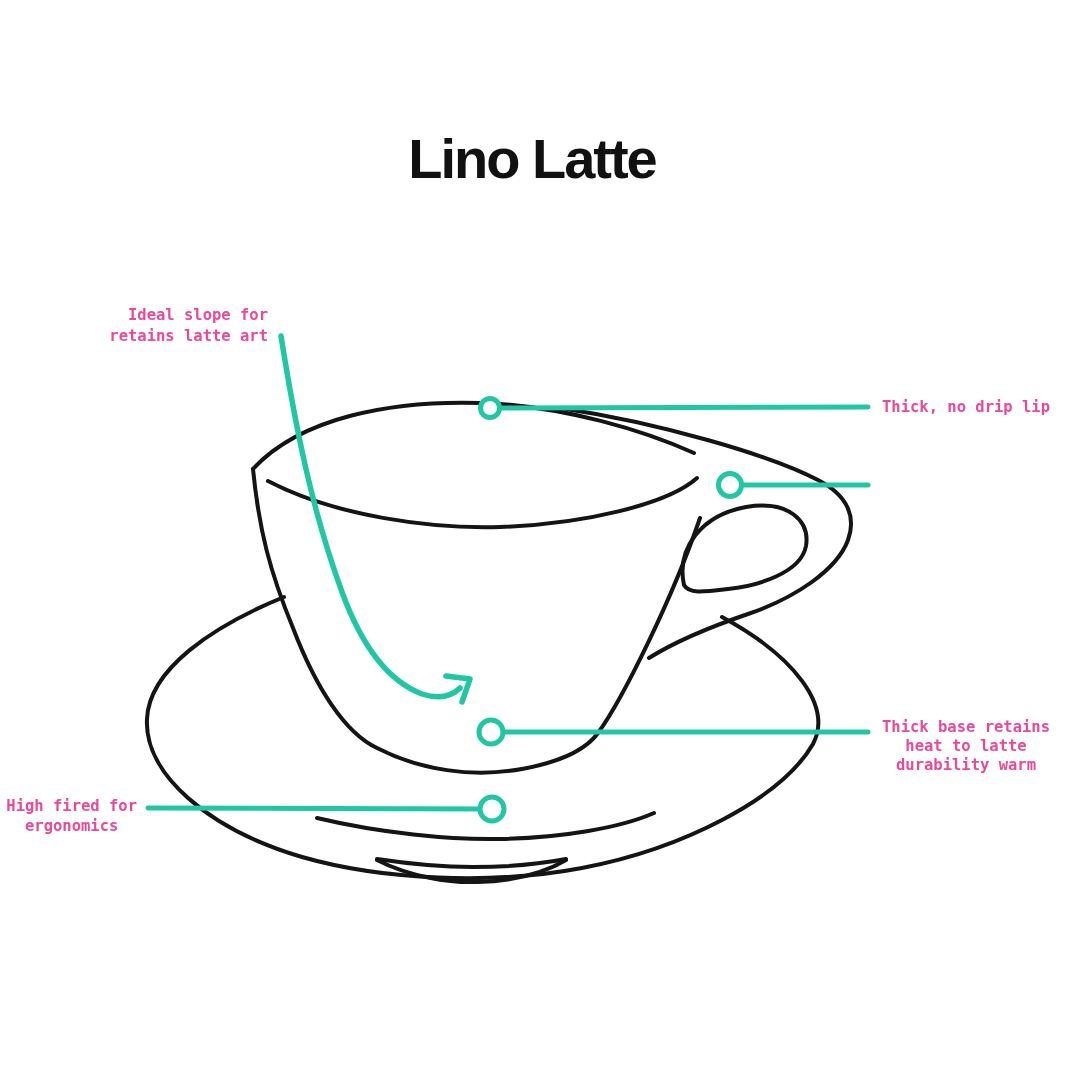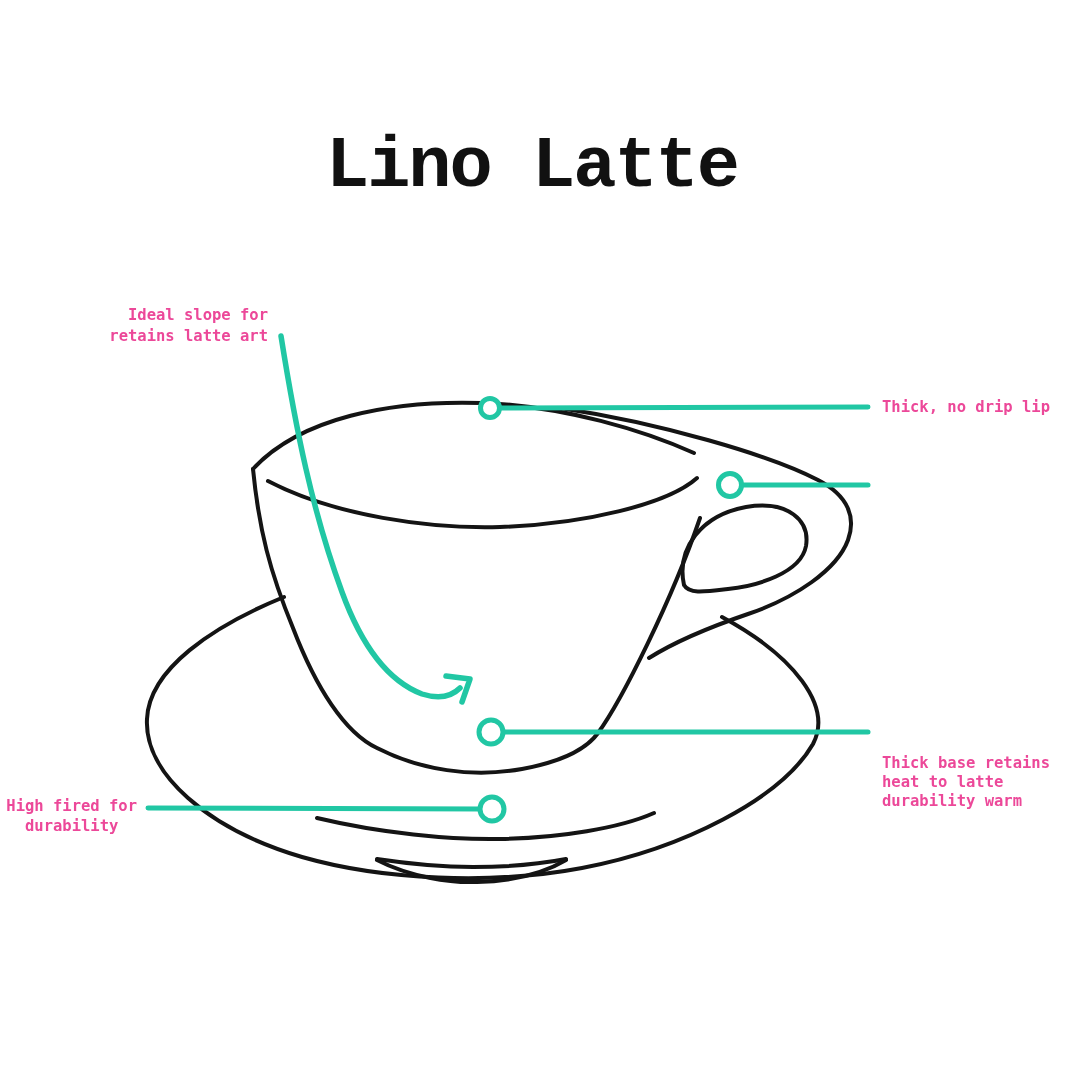--- a/index.html
+++ b/index.html
@@ -8,43 +8,43 @@
     width:1080px;height:1080px;
     background:#ffffff;
     overflow:hidden;
     font-family:"Liberation Sans", sans-serif;
   }
   .title{
     position:absolute;
     left:0;top:126px;width:1064px;
     margin:0;
     text-align:center;
-    font-family:Liberation Mono, monospace;
+    font-family:Liberation Sans, sans-serif;
     font-weight:bold;
-    font-size:72px;
+    font-size:56px;
     letter-spacing:-2px;
     color:#111111;
   }
   .illustration{
     position:absolute;left:0;top:0;width:1080px;height:1080px;
   }
   .label{
     position:absolute;
     font-family:"DejaVu Sans Mono", monospace;
     font-weight:bold;
     font-size:15.5px;
     line-height:20px;
     color:#ec4899;
     white-space:nowrap;
   }
   .label span{display:block;}
   .label-slope{right:812px;top:305px;text-align:right;line-height:21px;}
   .label-lip{left:882px;top:397px;}
   .label-handle{left:882px;top:474px;}
-  .label-base{left:882px;top:754px;line-height:19px;}
+  .label-base{left:882px;top:718px;line-height:19px;text-align:center;}
   .label-fired{right:943px;top:796px;text-align:center;}
 </style>
 </head>
 <body>
 
 <div class="canvas">
 
   <h1 class="title">Lino Latte</h1>
 
   <svg class="illustration" viewBox="0 0 1080 1080" xmlns="http://www.w3.org/2000/svg">
@@ -100,16 +100,16 @@
 
 
   <div class="label label-base">
     <span>Thick base retains</span>
     <span>heat to latte</span>
     <span>durability warm</span>
   </div>
 
   <div class="label label-fired">
     <span>High fired for</span>
-    <span>durability</span>
+    <span>ergonomics</span>
   </div>
 
 </div>
 
 </body></html>

